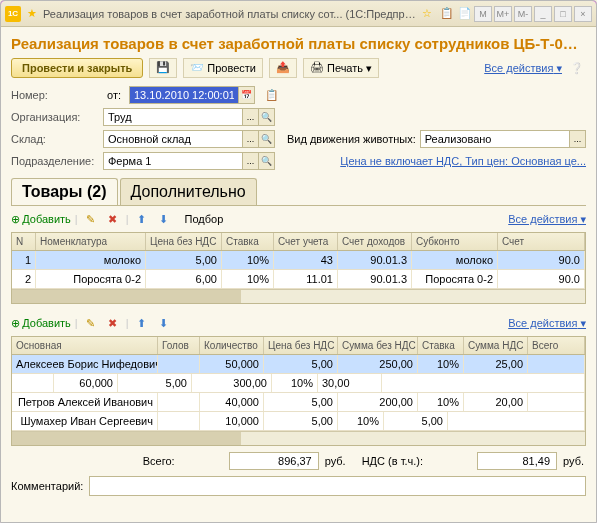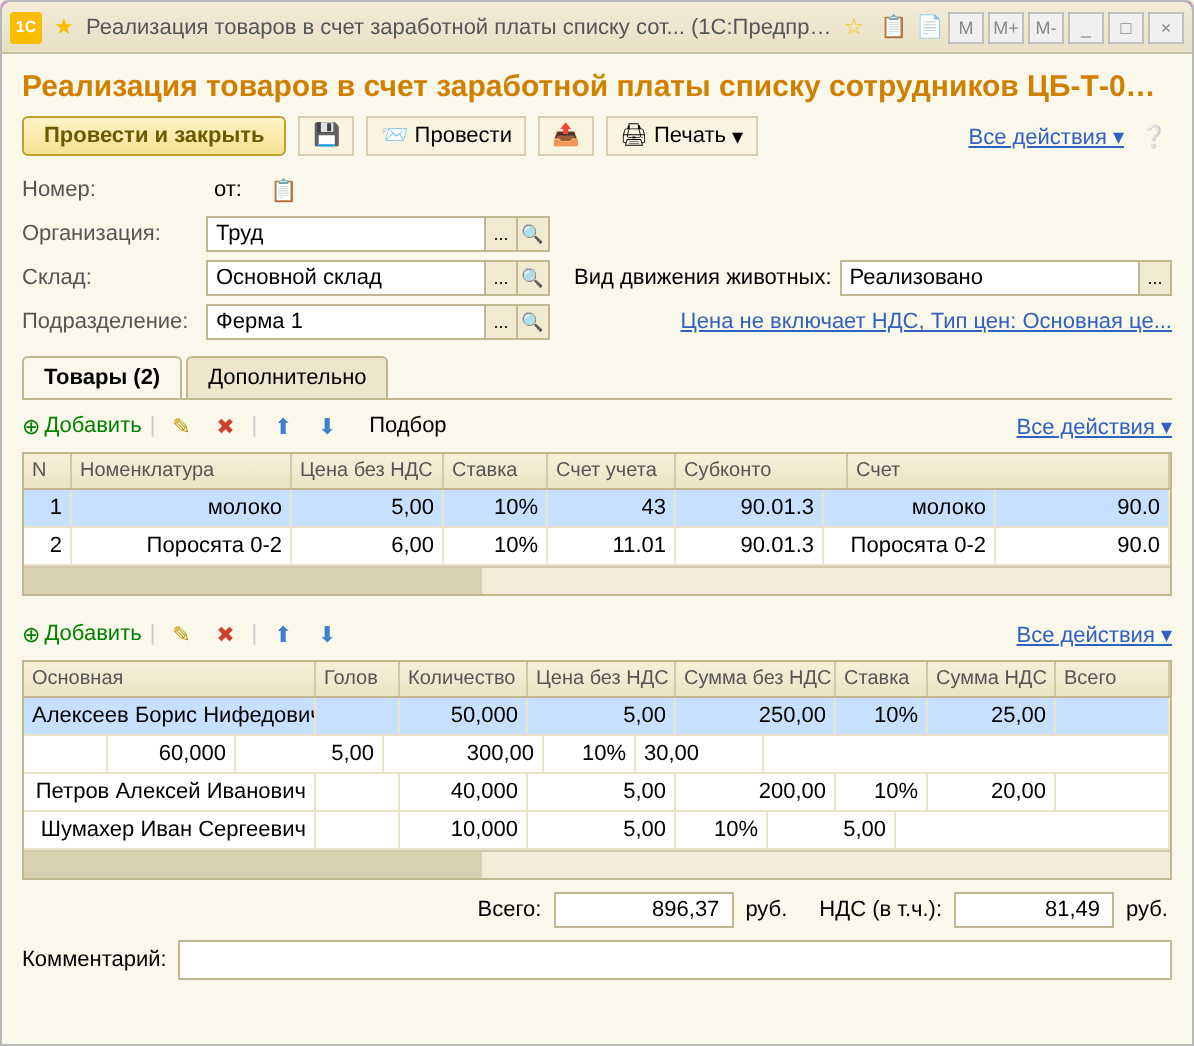--- a/index.html
+++ b/index.html
@@ -19,36 +19,36 @@
 .icon { width: 14px; height: 14px; display: inline-block; }
 .link { color: #3060c0; text-decoration: underline; cursor: pointer; }
 .spacer { flex: 1; }
 .form-row { display: flex; align-items: center; margin-bottom: 4px; gap: 4px; }
 .form-label { width: 88px; color: #555; }
 .input { border: 1px solid #c0b890; background: #fff; padding: 2px 4px; font-size: 11px; }
 .input.sel { background: #4060d0; color: #fff; }
 .input-wrap { position: relative; display: inline-flex; }
 .input-btn { width: 16px; border: 1px solid #c0b890; border-left: none; background: #f0ead0; cursor: pointer; font-size: 9px; display: flex; align-items: center; justify-content: center; }
 .tabs { display: flex; border-bottom: 1px solid #c0b890; margin-top: 4px; }
-.tab { padding: 4px 10px; border: 1px solid #c0b890; border-bottom: none; background: #ede6cc; font-size: 11px; cursor: pointer; margin-right: 2px; border-radius: 3px 3px 0 0; }
+.tab { padding: 4px 10px; border: 1px solid #c0b890; border-bottom: none; background: #ede6cc; font-size: 16px; cursor: pointer; margin-right: 2px; border-radius: 3px 3px 0 0; }
 .tab.active { background: #faf7eb; font-weight: bold; }
 .sub-toolbar { display: flex; align-items: center; gap: 4px; padding: 4px 0; }
 .addbtn { color: #008000; cursor: pointer; display: inline-flex; align-items: center; gap: 2px; }
 .iconbtn { width: 18px; height: 18px; display: inline-flex; align-items: center; justify-content: center; cursor: pointer; }
 .grid { border: 1px solid #c0b890; background: #fff; flex-shrink: 0; }
 .grid-head { display: flex; background: linear-gradient(#f5f0d8, #ebe4c5); border-bottom: 1px solid #c0b890; }
 .gh { padding: 3px 4px; border-right: 1px solid #d0c8a8; font-size: 10px; color: #555; white-space: nowrap; overflow: hidden; }
 .grid-body { max-height: 70px; overflow: hidden; }
 .grid-row { display: flex; border-bottom: 1px solid #e8e0c8; }
 .grid-row.sel { background: #c8e0ff; }
 .gc { padding: 3px 4px; border-right: 1px solid #ece5cc; font-size: 11px; white-space: nowrap; overflow: hidden; text-align: right; }
 .grid-scroll { height: 14px; background: #f0ecd8; border-top: 1px solid #d0c8a8; position: relative; }
 .grid-scroll::after { content: ''; position: absolute; left: 0; width: 40%; height: 100%; background: #d8d0b0; }
 .totals { display: flex; justify-content: flex-end; align-items: center; gap: 6px; padding: 6px 2px; font-size: 11px; }
-.total-box { border: 1px solid #c0b890; background: #fff; padding: 2px 6px; text-align: right; }
+.total-box { border: 1px solid #c0b890; background: #fff; padding: 2px 6px; text-align: right; margin-left: 48px; }
 .comment-row { display: flex; align-items: center; gap: 6px; }
 .comment-input { flex: 1; border: 1px solid #c0b890; background: #fff; height: 20px; }
 </style>
 </head>
 <body>
 
 <div class="window">
   <div class="titlebar">
     <span class="app-icon">1C</span>
     <span class="star-icon">★</span>
@@ -83,20 +83,24 @@
         </button>
       <button class="toolbtn"><span class="icon">🖨</span><span>Печать</span> ▾</button>
       <span class="spacer"></span>
       <span class="link"><span>Все действия</span> ▾</span>
       <span class="iconbtn">❔</span>
     </div>
 
     <div class="form-row">
       <span class="form-label">Номер:</span>
       <span style="margin:0 4px">от:</span>
+      <div class="input-wrap">
+        <input class="input sel" style="width: 110px;" value="13.10.2010 12:00:01">
+        <span class="input-btn">📅</span>
+      </div>
       <span class="iconbtn" style="margin-left:4px">📋</span>
     </div>
 
     <div class="form-row">
       <span class="form-label">Организация:</span>
       <div class="input-wrap">
         <input class="input" style="width: 140px;" value="Труд">
         <span class="input-btn">...</span>
         <span class="input-btn">🔍</span>
       </div>
@@ -148,20 +152,21 @@
       <span class="link"><span>Все действия</span> ▾</span>
     </div>
 
     <div class="grid">
       <div class="grid-head">
         <div class="gh" style="width:24px">N</div>
         <div class="gh" style="width:110px">Номенклатура</div>
         <div class="gh" style="width:76px">Цена без НДС</div>
         <div class="gh" style="width:52px">Ставка</div>
         <div class="gh" style="width:64px">Счет учета</div>
+        <div class="gh" style="width:74px">Счет доходов</div>
         <div class="gh" style="width:86px">Субконто</div>
         <div class="gh" style="flex:1">Счет</div>
       </div>
       <div class="grid-body" id="grid1-body">
           <div class="grid-row sel">
             <div class="gc" style="width:24px;text-align:right">1</div>
             <div class="gc" style="width:110px">молоко</div>
             <div class="gc" style="width:76px;text-align:right">5,00</div>
             <div class="gc" style="width:52px">10%</div>
             <div class="gc" style="width:64px">43</div>

